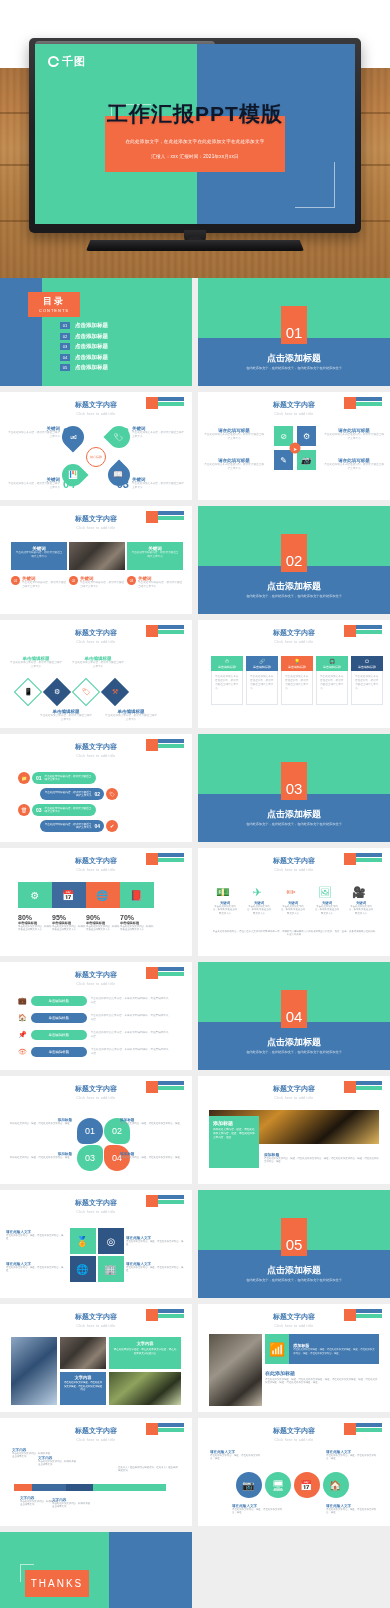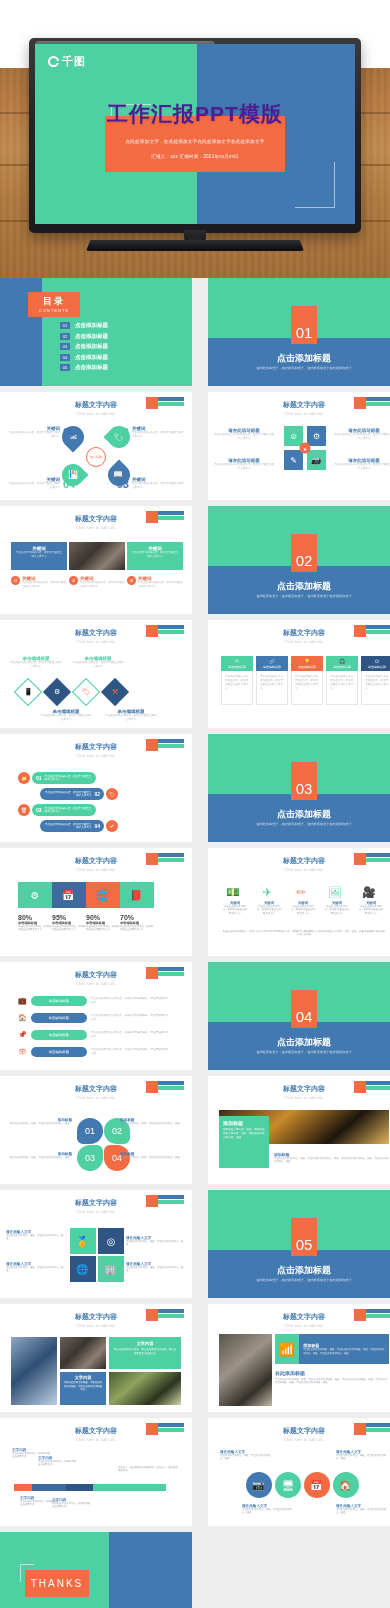--- a/index.html
+++ b/index.html
@@ -72,39 +72,39 @@
   .logo-text { font-size: 11px; font-weight: bold; letter-spacing: 1px; }
 
   .corner-frame {
     position: absolute; border: 1px solid rgba(255,255,255,0.55);
   }
   .cf-tl { left: 76px; top: 60px; width: 40px; height: 46px; border-right: none; border-bottom: none; }
   .cf-br { right: 20px; bottom: 16px; width: 40px; height: 46px; border-left: none; border-top: none; }
 
   .hero-title {
     position: absolute; left: 0; right: 0; top: 56px; text-align: center;
-    color: #4c1d95; font-size: 21px; font-weight: bold; letter-spacing: 1px;
+    color: #0f172a; font-size: 21px; font-weight: bold; letter-spacing: 1px;
     z-index: 3; text-shadow: 0 1px 2px rgba(0,0,0,0.12);
   }
   .hero-band {
     position: absolute; left: 70px; top: 72px; width: 180px; height: 56px;
     background: #f26b43; z-index: 2;
   }
   .hero-sub {
     position: absolute; left: 70px; top: 95px; width: 180px; text-align: center;
     color: #ffffff; font-size: 4.6px; z-index: 3; letter-spacing: .2px;
   }
   .hero-meta {
     position: absolute; left: 70px; top: 110px; width: 180px; text-align: center;
     color: #ffffff; font-size: 4.6px; z-index: 3; letter-spacing: .2px;
   }
 
   
   .grid { position: absolute; left: 0; top: 278px; width: 390px; background: #eeeeee; }
-  .row { display: flex; gap: 16px; padding: 0 0 6px 0; }
+  .row { display: flex; gap: 6px; padding: 0 0 6px 0; }
   .slide {
     width: 192px; height: 108px; background: #ffffff; position: relative; overflow: hidden;
     flex: 0 0 192px;
   }
   .row .spacer { flex: 1; background: #eeeeee; }
 
   
   .deco { position: absolute; right: 8px; top: 5px; width: 38px; height: 11px; }
   .deco .bar-b { position: absolute; right: 0; top: 0; width: 30px; height: 4px; background: #4279b0; }
   .deco .bar-g { position: absolute; right: 0; top: 5px; width: 30px; height: 4px; background: #4ed0a2; }

